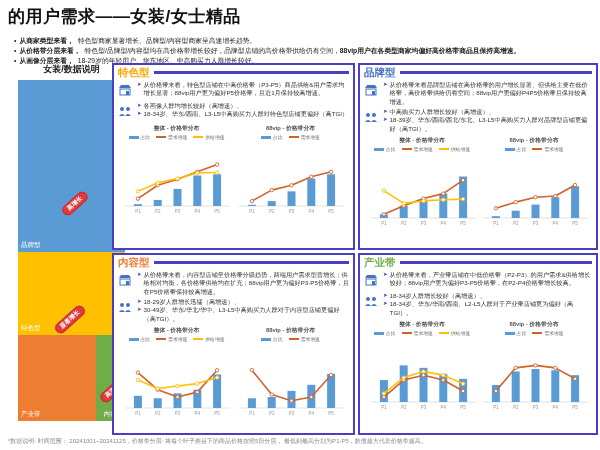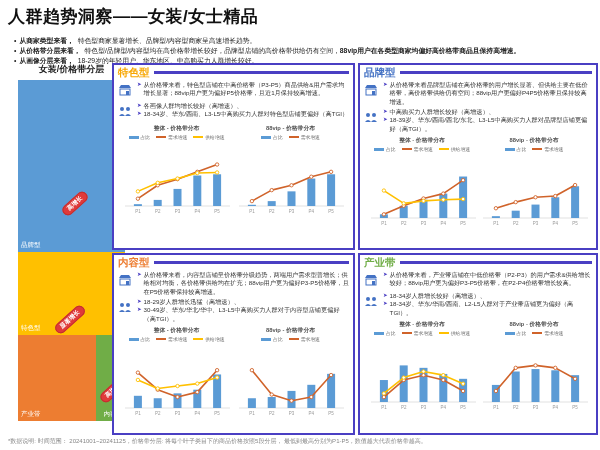--- a/index.html
+++ b/index.html
@@ -38,42 +38,42 @@
   .c-title{text-align:center;font-size:5.8px;color:#555;font-weight:bold;}
   .c-legend{display:flex;justify-content:center;gap:6px;font-size:4.8px;color:#666;margin:1px 0;}
   .c-legend .lg{display:flex;align-items:center;gap:2px;}
   .sw{display:inline-block;width:10px;height:3px;}
   .sw.ln{height:1.5px;}
   .footer{position:absolute;left:8px;bottom:4px;font-size:6px;color:#888;}
 </style>
 </head>
 <body>
 
-<div class="main-title">人群趋势洞察——女装/女士精品</div>
+<div class="main-title">的用户需求——女装/女士精品</div>
 
 <div class="bullets">
   <div class="bl">
       <span class="dot">•</span>
       <span class="lead">从商家类型来看，</span>
       <span>特色型商家显著增长、品牌型/内容型商家呈高速增长趋势。</span>
     </div>
   <div class="bl">
       <span class="dot">•</span>
       <span class="lead">从价格带分层来看，</span>
       <span><span>特色型/品牌型/内容型均在高价格带增长较好，品牌型店铺的高价格带供给仍有空间，</span><span class="tail">88vip用户在各类型商家均偏好高价格带商品且保持高增速。</span></span>
     </div>
   <div class="bl">
       <span class="dot">•</span>
       <span class="lead">从画像分层来看，</span>
       <span>18-29岁的年轻用户、华东地区、中高购买力人群增长较好。</span>
     </div>
 </div>
 
 <div class="tm">
-  <div class="tm-title">女装/价格带分层</div>
+  <div class="tm-title">女装/数据说明</div>
   <div class="tm-grid">
     <div class="tm-block" style="left: 0px; top: 0px; width: 107px; height: 172px; background: rgb(91, 155, 213);">
       <span class="tm-label">品牌型</span>
       <span class="sticker" style="left:42px;top:118px;">高增长</span>
     </div>
     <div class="tm-block" style="left: 0px; top: 172px; width: 107px; height: 83px; background: rgb(255, 192, 0);">
       <span class="tm-label">特色型</span>
       <span class="sticker" style="left:34px;top:62px;">显著增长</span>
     </div>
     <div class="tm-block" style="left: 0px; top: 255px; width: 78px; height: 86px; background: rgb(237, 125, 49);">

